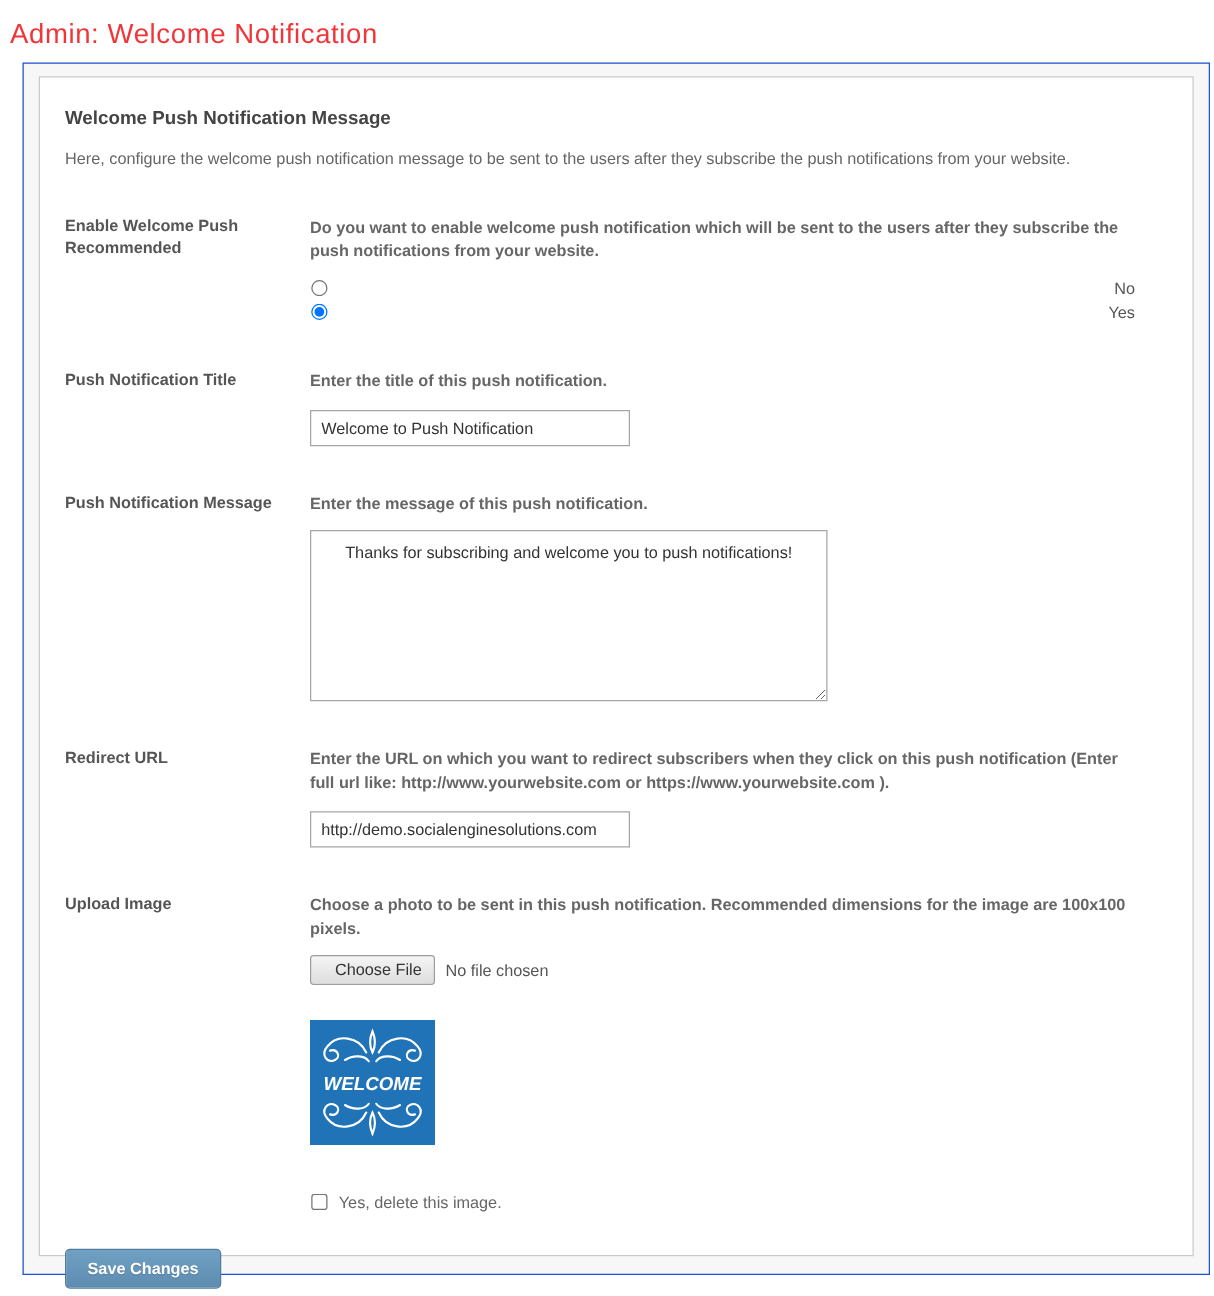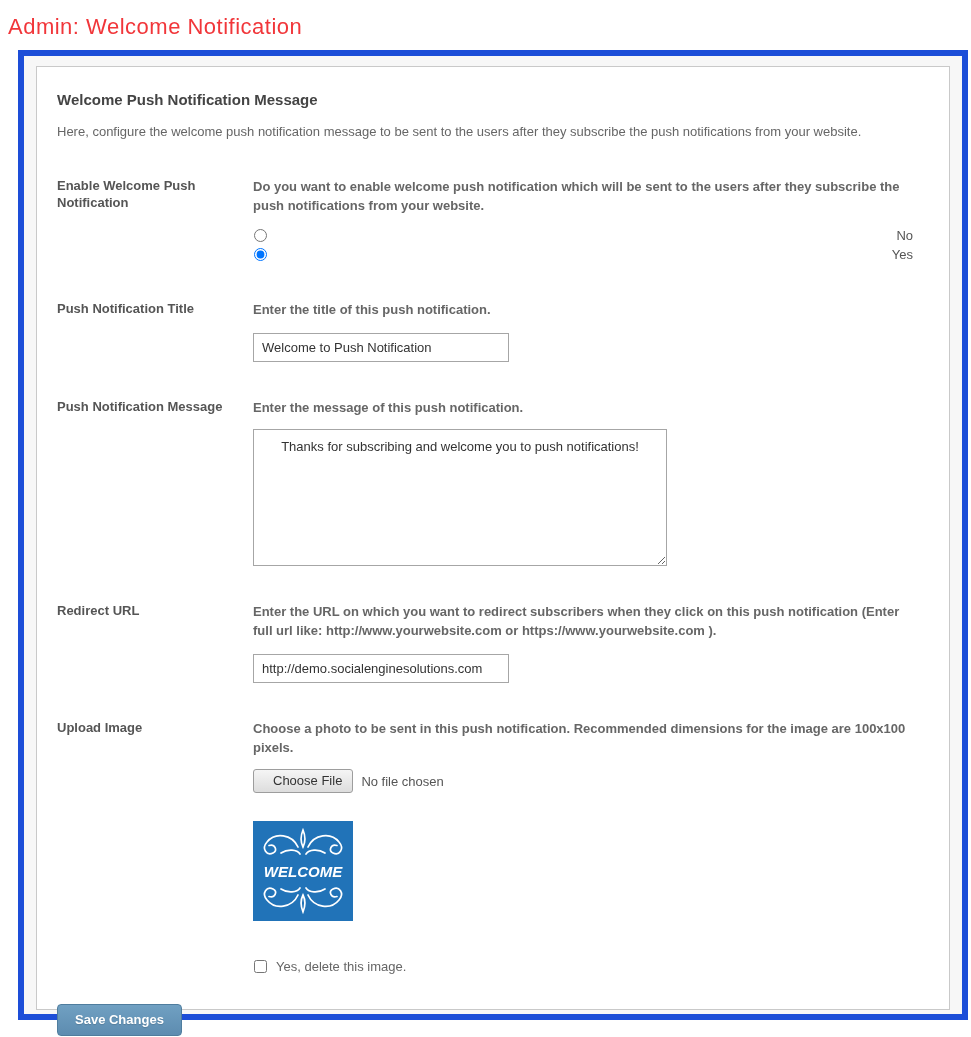--- a/index.html
+++ b/index.html
@@ -16,21 +16,21 @@
     font-size: 22px;
     font-weight: 400;
     letter-spacing: 0.5px;
     color: #f1363a;
   }
   .outer-panel {
     margin: 10px 3px 0 18px;
     width: 950px;
     height: 970px;
     background: #f7f7f7;
-    border: 6px solid #1d4ed8;
+    border: 1px solid #1d4ed8;
     padding: 10px 12px 16px 12px;
   }
   .panel {
     background: #ffffff;
     border: 1px solid #c9c9c9;
     width: 100%;
     height: 944px;
     padding: 24px 20px 28px 20px;
   }
   .panel-heading {
@@ -140,21 +140,21 @@
 <h1 class="page-title">Admin: Welcome Notification</h1>
 
 <div class="outer-panel">
   <div class="panel">
 
     <h2 class="panel-heading">Welcome Push Notification Message</h2>
     <p class="panel-desc">Here, configure the welcome push notification message to be sent to the users after they subscribe the push notifications from your website.</p>
 
     
     <div class="form-row">
-      <div class="field-label">Enable Welcome Push Notification</div>
+      <div class="field-label">Enable Welcome Push Recommended</div>
       <div class="control">
         <p class="field-desc">Do you want to enable welcome push notification which will be sent to the users after they subscribe the push notifications from your website.</p>
         <div class="radio-group">
           <label class="radio-row">
             <input type="radio" name="enable_welcome" style="">
             <span>No</span>
           </label>
           <label class="radio-row">
             <input type="radio" name="enable_welcome" checked="" style="">
             <span>Yes</span>

